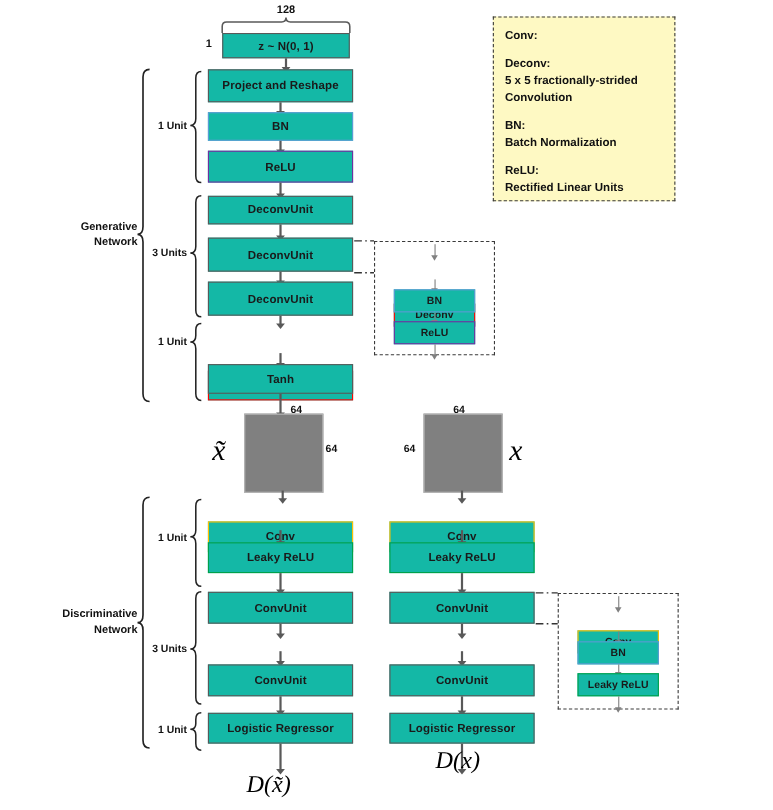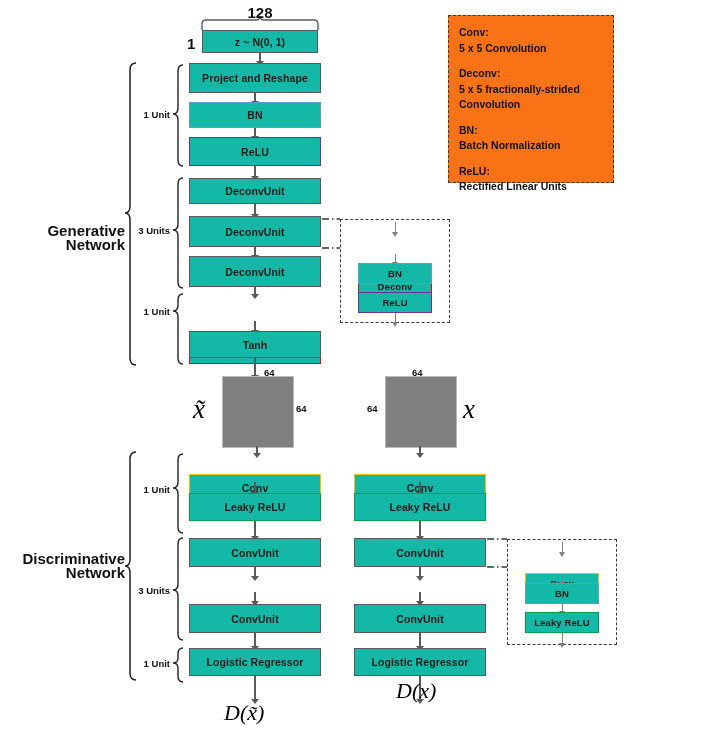--- a/index.html
+++ b/index.html
@@ -21,28 +21,28 @@
   
   .arrow{position:absolute;width:0;}
   .arrow .shaft{position:absolute;left:0;top:0;width:1.6px;background:#595959;}
   .arrow .head{position:absolute;left:-3.4px;width:0;height:0;
                border-left:4.2px solid transparent;border-right:4.2px solid transparent;
                border-top:5.5px solid #595959;}
   .arrow.light .shaft{background:#808080;width:1.4px;}
   .arrow.light .head{border-top-color:#808080;border-left-width:3.6px;border-right-width:3.6px;border-top-width:5px;}
 
   
-  .lbl{position:absolute;font-size:15px;font-weight:bold;color:#111;white-space:nowrap;}
+  .lbl{position:absolute;font-size:10px;font-weight:bold;color:#111;white-space:nowrap;}
   .lbl.sm{font-size:9.5px;}
   .lbl.right{text-align:right;}
   .lbl.center{text-align:center;}
 
   
   .legend{position:absolute;box-sizing:border-box;
-          border:1.5px dashed #3a3a3a;background:#f97316;}
+          border:1.5px dashed #3a3a3a;background:#fef9c3;}
   .legend-inner{position:absolute;left:10px;top:9px;right:8px;
                 font-size:10.5px;font-weight:bold;line-height:15.5px;color:#111;}
   .legend-grp{margin-bottom:10px;}
   .legend-grp:last-child{margin-bottom:11px;}
 
   
   .callout{position:absolute;box-sizing:border-box;border:1.5px dashed #3a3a3a;background:#fff;}
 
   
   .tile{position:absolute;background:#808080;border:1px solid #b9b9b9;}
@@ -96,39 +96,38 @@
 
   <div class="arrow" style="left:259px;top:53px;">
     <div class="shaft" style="height:9px;"></div>
       <div class="head" style="top:8px;"></div>
   </div>
 
   <div class="legend" style="left:448px;top:15px;width:166px;height:168px;">
     <div class="legend-inner">
       <div class="legend-grp">
         <div>Conv:</div>
-        <div>5 x 5 Convolution</div>
       </div>
       <div class="legend-grp">
         <div>Deconv:</div>
         <div>5 x 5 fractionally-strided</div>
         <div>Convolution</div>
       </div>
       <div class="legend-grp">
         <div>BN:</div>
         <div>Batch Normalization</div>
       </div>
       <div class="legend-grp">
         <div>ReLU:</div>
         <div>Rectified Linear Units</div>
       </div>
     </div>
   </div>
 
-  <div class="lbl right" style="left:20px;top:200px;width:105px;line-height:14px;margin-top:24px;">
+  <div class="lbl right" style="left:20px;top:200px;width:105px;line-height:14px;">
     <div>Generative</div>
     <div>Network</div>
   </div>
 
   <div class="lbl sm right" style="left:135px;top:109px;width:35px;">1 Unit</div>
   <div class="lbl sm right" style="left:131px;top:225px;width:39px;">3 Units</div>
   <div class="lbl sm right" style="left:135px;top:306px;width:35px;">1 Unit</div>
 
   <div class="box" style="left:189px;top:63px;width:132px;height:30px;">Project and Reshape</div>
   <div class="arrow" style="left:254px;top:93px;">

